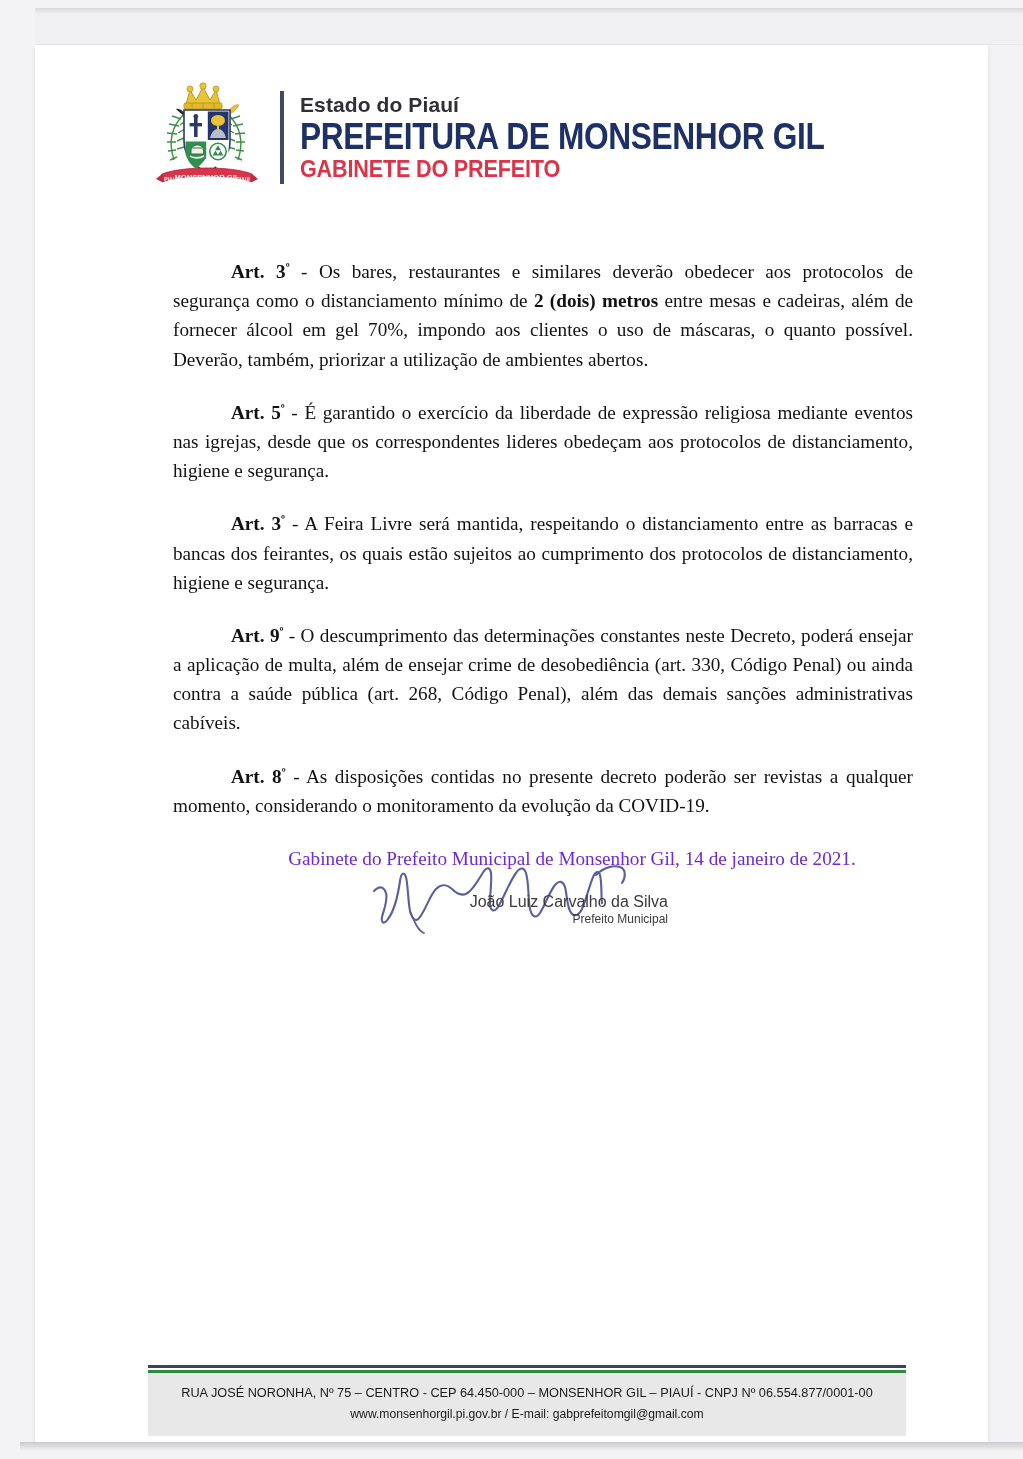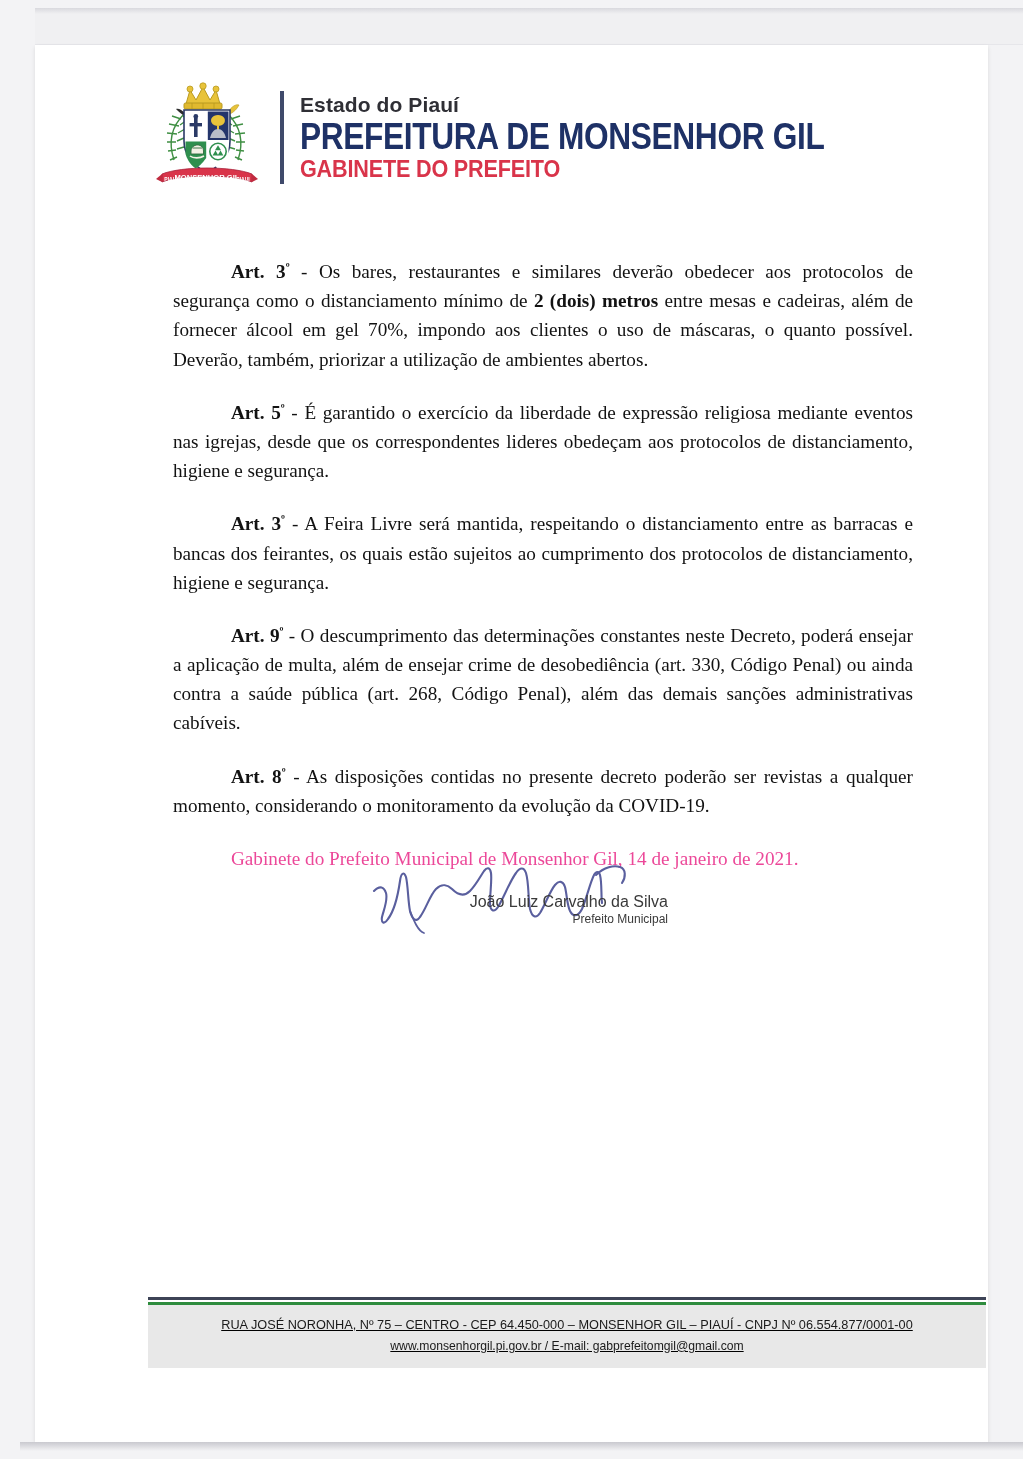--- a/index.html
+++ b/index.html
@@ -129,24 +129,24 @@
     text-align-last: left;
   }
   .art-label { font-weight: 700; }
   .art-label sup { font-size: 0.62em; vertical-align: super; }
   .b { font-weight: 700; }
 
   .closing {
     font-family: "Liberation Serif", serif;
     font-size: 19.2px;
     line-height: 1.52;
-    color: #ec4899;
+    color: #6d28d9;
     text-indent: 58px;
     margin: 14px 0 0 0;
-    text-align: left;
+    text-align: center;
   }
 
   
   .signature-block {
     position: absolute;
     left: 113px;
     top: 800px;
     width: 740px;
     text-align: center;
   }
@@ -175,23 +175,22 @@
   .sig-role {
     font-family: "Liberation Sans", sans-serif;
     font-size: 12px;
     color: #3a3a3a;
   }
 
   
   .footer {
     position: absolute;
     left: 113px;
-    top: 1252px;
-    width: 838px;
-    text-decoration: underline;
+    top: 1320px;
+    width: 758px;
   }
   .rule-dark {
     height: 3px;
     background: #3d4356;
   }
   .rule-gap {
     height: 2px;
     background: #ffffff;
   }
   .rule-green {

